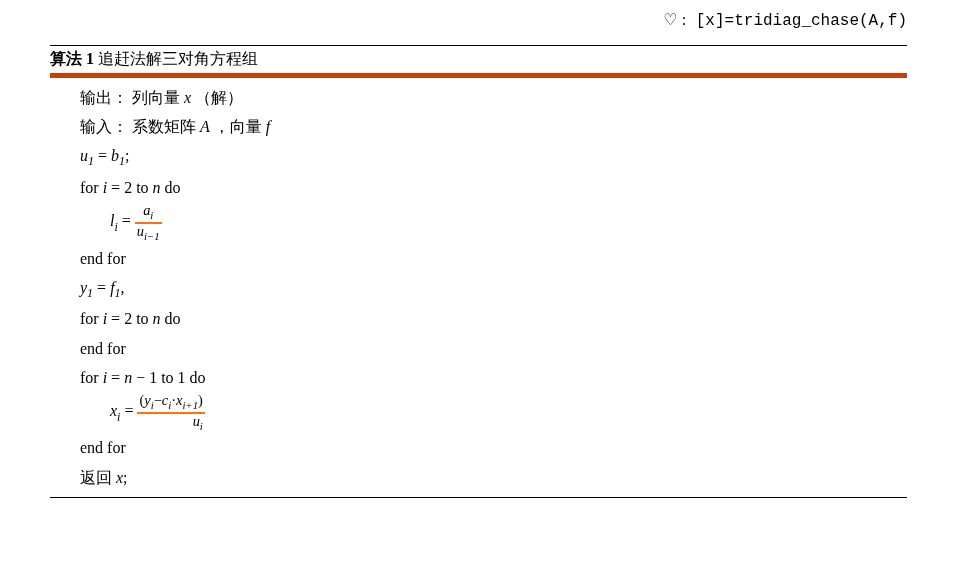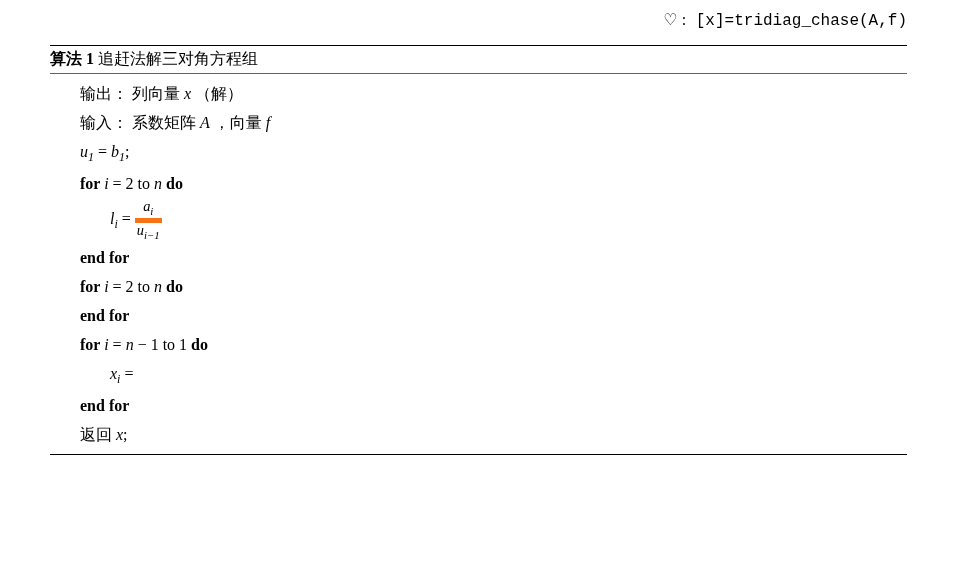--- a/index.html
+++ b/index.html
@@ -21,53 +21,53 @@
     .heart {
       font-family: serif;
     }
     .algo-block {
       border-top: 1.5px solid #000;
       border-bottom: 1.5px solid #000;
     }
     .algo-title {
       font-size: 16px;
       padding: 3px 0;
-      border-bottom: 1px solid #c2410c;
+      border-bottom: 5px solid #c2410c;
     }
     .algo-title .bold {
       font-weight: bold;
     }
     .algo-body {
       padding: 4px 0 4px 30px;
       line-height: 1.7;
     }
     .indent1 {
       padding-left: 30px;
     }
     .bold {
-      font-weight: bold;
+      font-weight: normal;
     }
     .math {
       font-family: "Times New Roman", serif;
       font-style: italic;
     }
     sub {
       font-size: 0.75em;
       font-style: italic;
     }
     .frac {
       display: inline-block;
       vertical-align: middle;
       text-align: center;
       font-size: 0.9em;
       line-height: 1.1;
     }
     .frac .num {
       display: block;
-      border-bottom: 5px solid #f97316;
+      border-bottom: 2px solid #f97316;
       padding: 0 2px;
     }
     .frac .den {
       display: block;
       padding: 0 2px;
       text-align: right;
     }
     .line {
       margin: 2px 0;
     }
@@ -123,20 +123,25 @@
         <span class="num"><span class="math">a</span><sub>i</sub></span>
         <span class="den"><span class="math">u</span><sub>i−1</sub></span>
       </span>
     </div>
 
 
     <div class="line">
       <span class="bold">end for</span>
     </div>
 
+    <div class="line">
+      <span class="math">y</span><sub>1</sub>
+      <span> = </span>
+      <span class="math">f</span><sub>1</sub><span>,</span>
+    </div>
 
     <div class="line">
       <span class="bold">for </span>
       <span class="math">i</span>
       <span> = 2 to </span>
       <span class="math">n</span>
       <span class="bold"> do</span>
     </div>
 
 
@@ -150,20 +155,24 @@
       <span class="math">i</span>
       <span> = </span>
       <span class="math">n</span>
       <span> − 1 to 1</span>
       <span class="bold"> do</span>
     </div>
 
     <div class="line indent1">
       <span class="math">x</span><sub>i</sub>
       <span> = </span>
+      <span class="frac">
+        <span class="num"><span>(</span><span class="math">y</span><sub>i</sub><span>−</span><span class="math">c</span><sub>i</sub><span>·</span><span class="math">x</span><sub>i+1</sub><span>)</span></span>
+        <span class="den"><span class="math">u</span><sub>i</sub></span>
+      </span>
     </div>
 
     <div class="line">
       <span class="bold">end for</span>
     </div>
 
     <div class="line">
       <span>返回 </span>
       <span class="math">x</span><span>;</span>
     </div>

